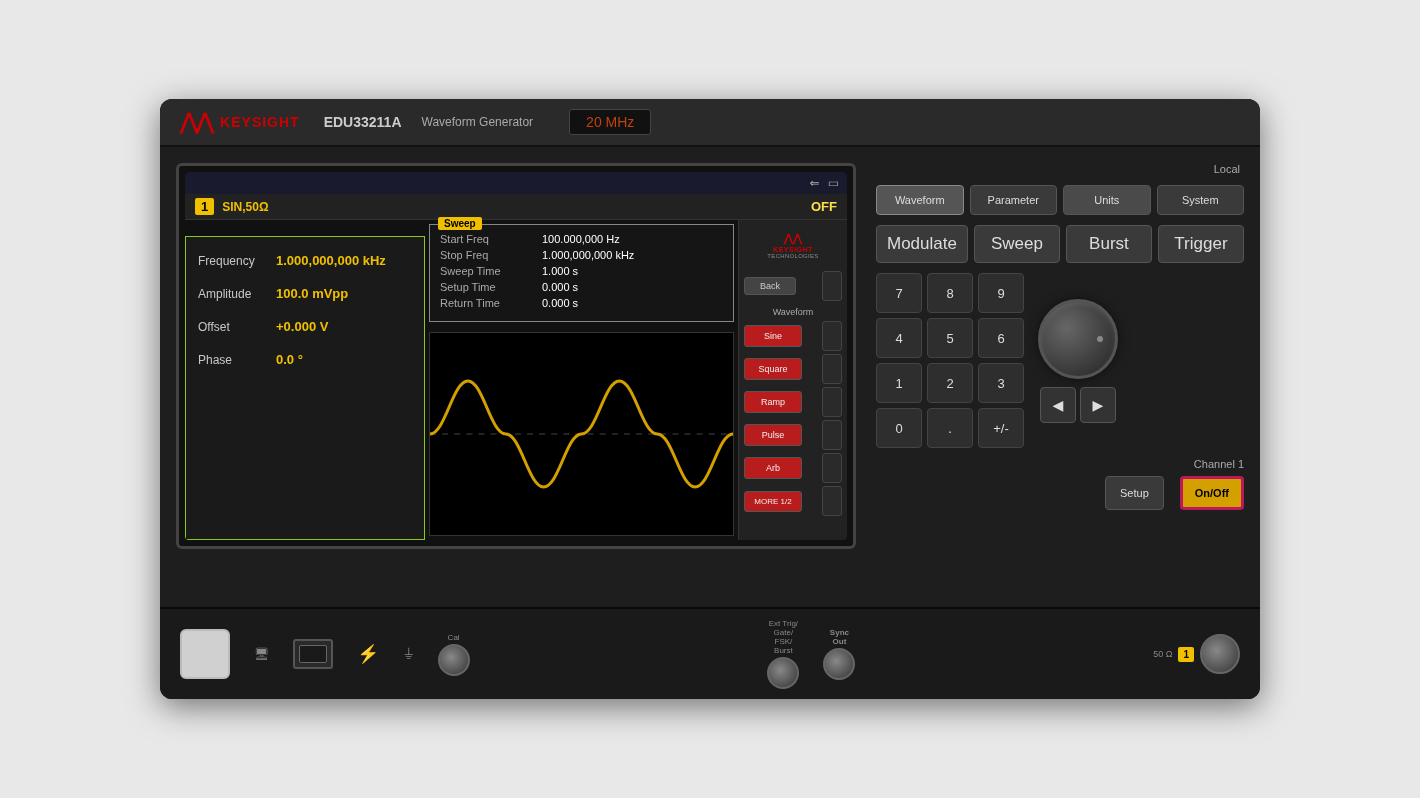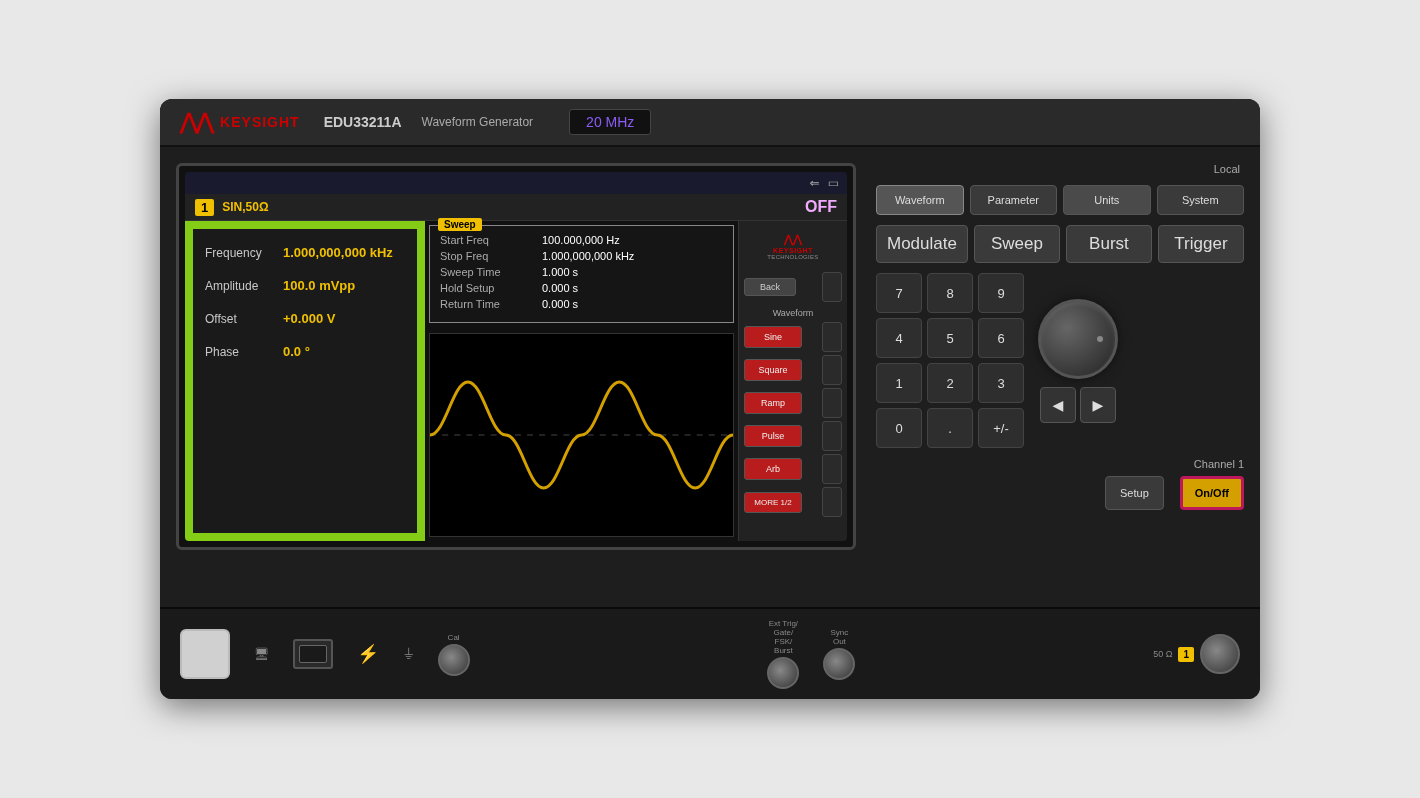--- a/index.html
+++ b/index.html
@@ -61,21 +61,21 @@
 
     .waveform-gen-text {
       color: #aaaaaa;
       font-size: 12px;
       margin-left: 4px;
     }
 
     .freq-display {
       background: #111;
       border: 1px solid #444;
-      color: #8b5cf6;
+      color: #c2410c;
       font-size: 14px;
       padding: 4px 16px;
       margin-left: 20px;
       border-radius: 3px;
     }
 
     
     .main-body {
       display: flex;
       background: #1e1e1e;
@@ -136,38 +136,39 @@
       border-radius: 2px;
     }
 
     .channel-info {
       color: #f0c000;
       font-size: 12px;
       font-weight: bold;
     }
 
     .channel-off {
-      color: #f0abfc;
-      font-size: 16px;
+      color: #fde047;
+      font-size: 13px;
       font-weight: bold;
     }
 
     
     .screen-content {
       display: flex;
       background: #111;
       min-height: 320px;
     }
 
     
     .params-panel {
       background: #1a1a1a;
-      border: 8px solid #84cc16;
+      border: 1px solid #84cc16;
       flex: 0 0 240px;
       padding: 16px 12px;
+      margin-top: 16px;
     }
 
     .param-row {
       display: flex;
       align-items: center;
       margin-bottom: 18px;
       gap: 8px;
     }
 
     .param-label {
@@ -665,21 +666,21 @@
                 </div>
                 <div class="sweep-row">
                   <span class="sweep-key">Stop Freq</span>
                   <span class="sweep-val">1.000,000,000 kHz</span>
                 </div>
                 <div class="sweep-row">
                   <span class="sweep-key">Sweep Time</span>
                   <span class="sweep-val">1.000 s</span>
                 </div>
                 <div class="sweep-row">
-                  <span class="sweep-key">Hold Setup</span>
+                  <span class="sweep-key">Setup Time</span>
                   <span class="sweep-val">0.000 s</span>
                 </div>
                 <div class="sweep-row">
                   <span class="sweep-key">Return Time</span>
                   <span class="sweep-val">0.000 s</span>
                 </div>
               </div>
 
               <div class="waveform-display">
                 <svg viewBox="0 0 200 90" xmlns="http://www.w3.org/2000/svg">
@@ -826,21 +827,21 @@
 
     <div class="connector-group">
       <span class="connector-label" style="white-space:pre-line;">Ext Trig/
 Gate/
 FSK/
 Burst</span>
       <div class="bnc-connector"></div>
     </div>
 
     <div class="connector-group">
-      <span class="connector-label" style="white-space:pre-line;">Sync
+      <span class="connector-label" style="white-space:pre-line;font-weight:bold;">Sync
 Out</span>
       <div class="bnc-connector"></div>
     </div>
 
     <div class="spacer"></div>
 
     <div style="display:flex;align-items:center;gap:6px;">
       <span class="impedance-label">50 Ω</span>
       <span class="channel-badge-bottom">1</span>
       <div class="bnc-connector large"></div>

